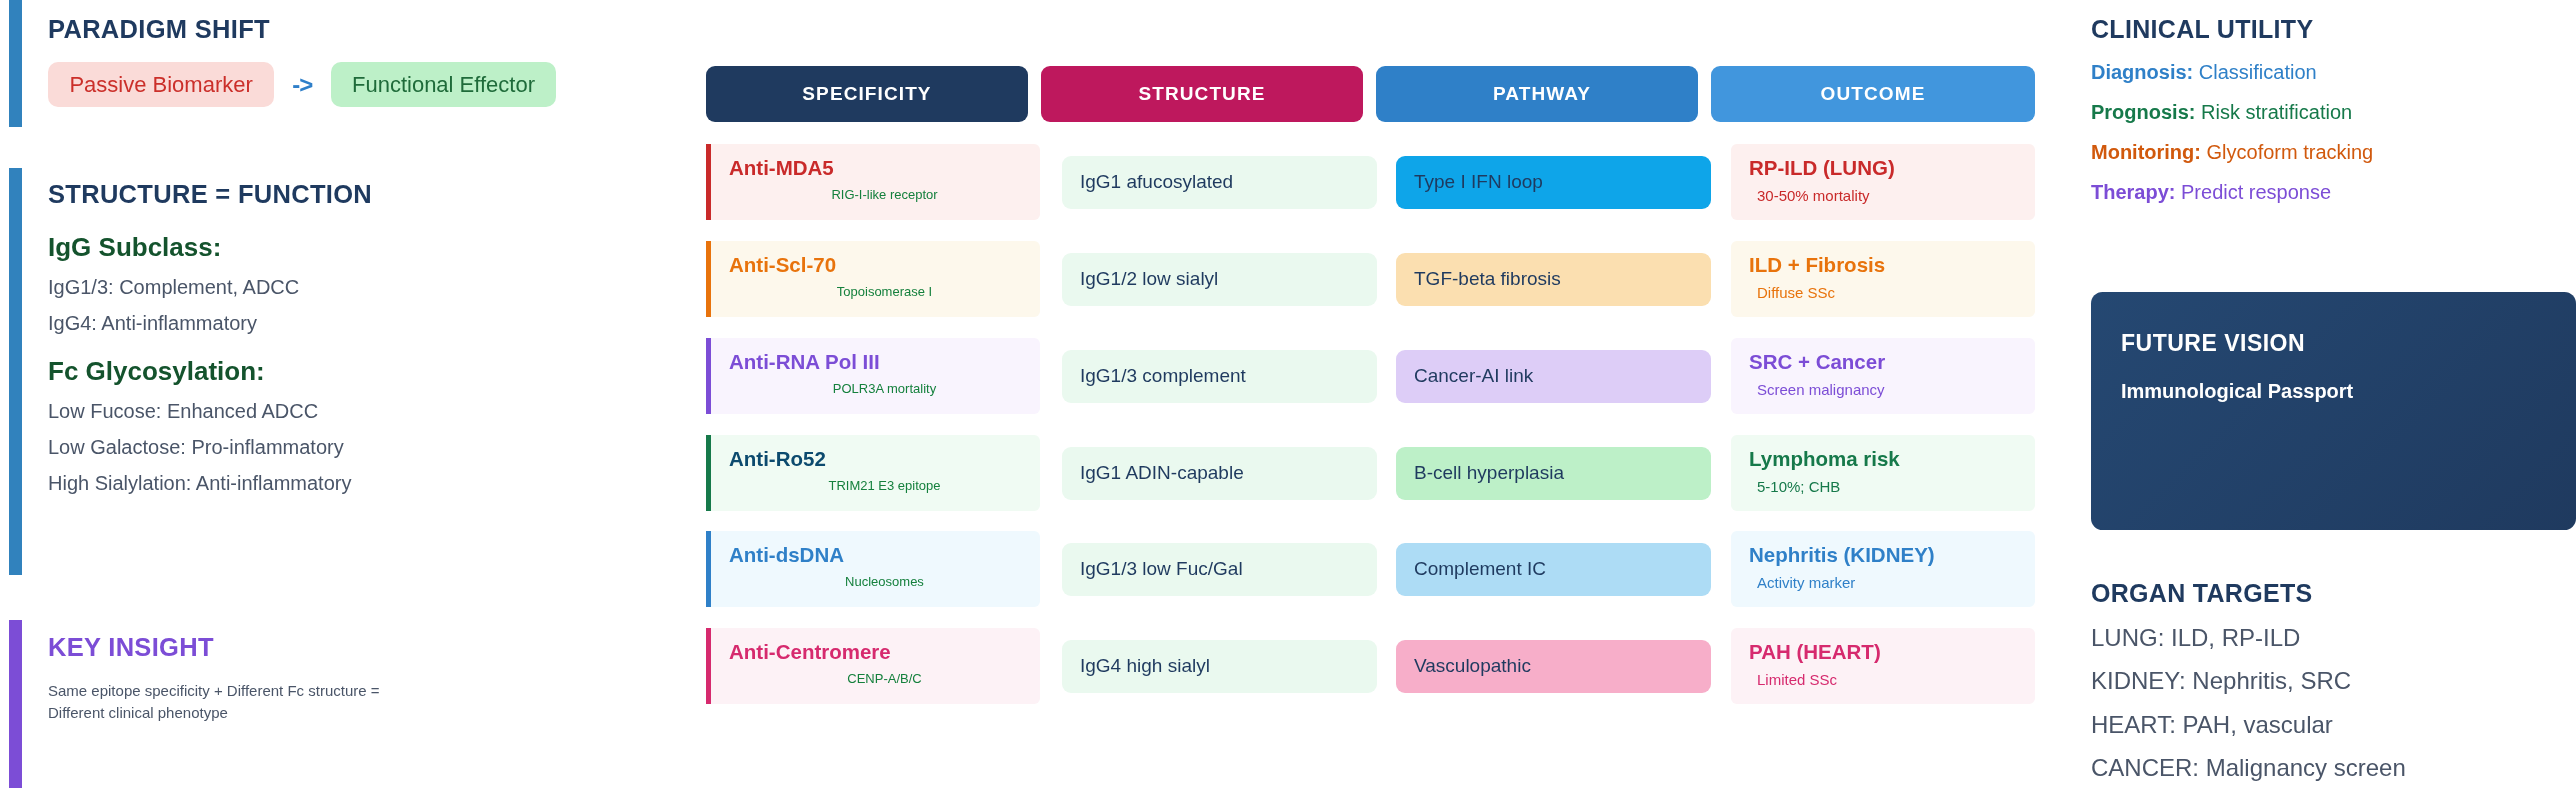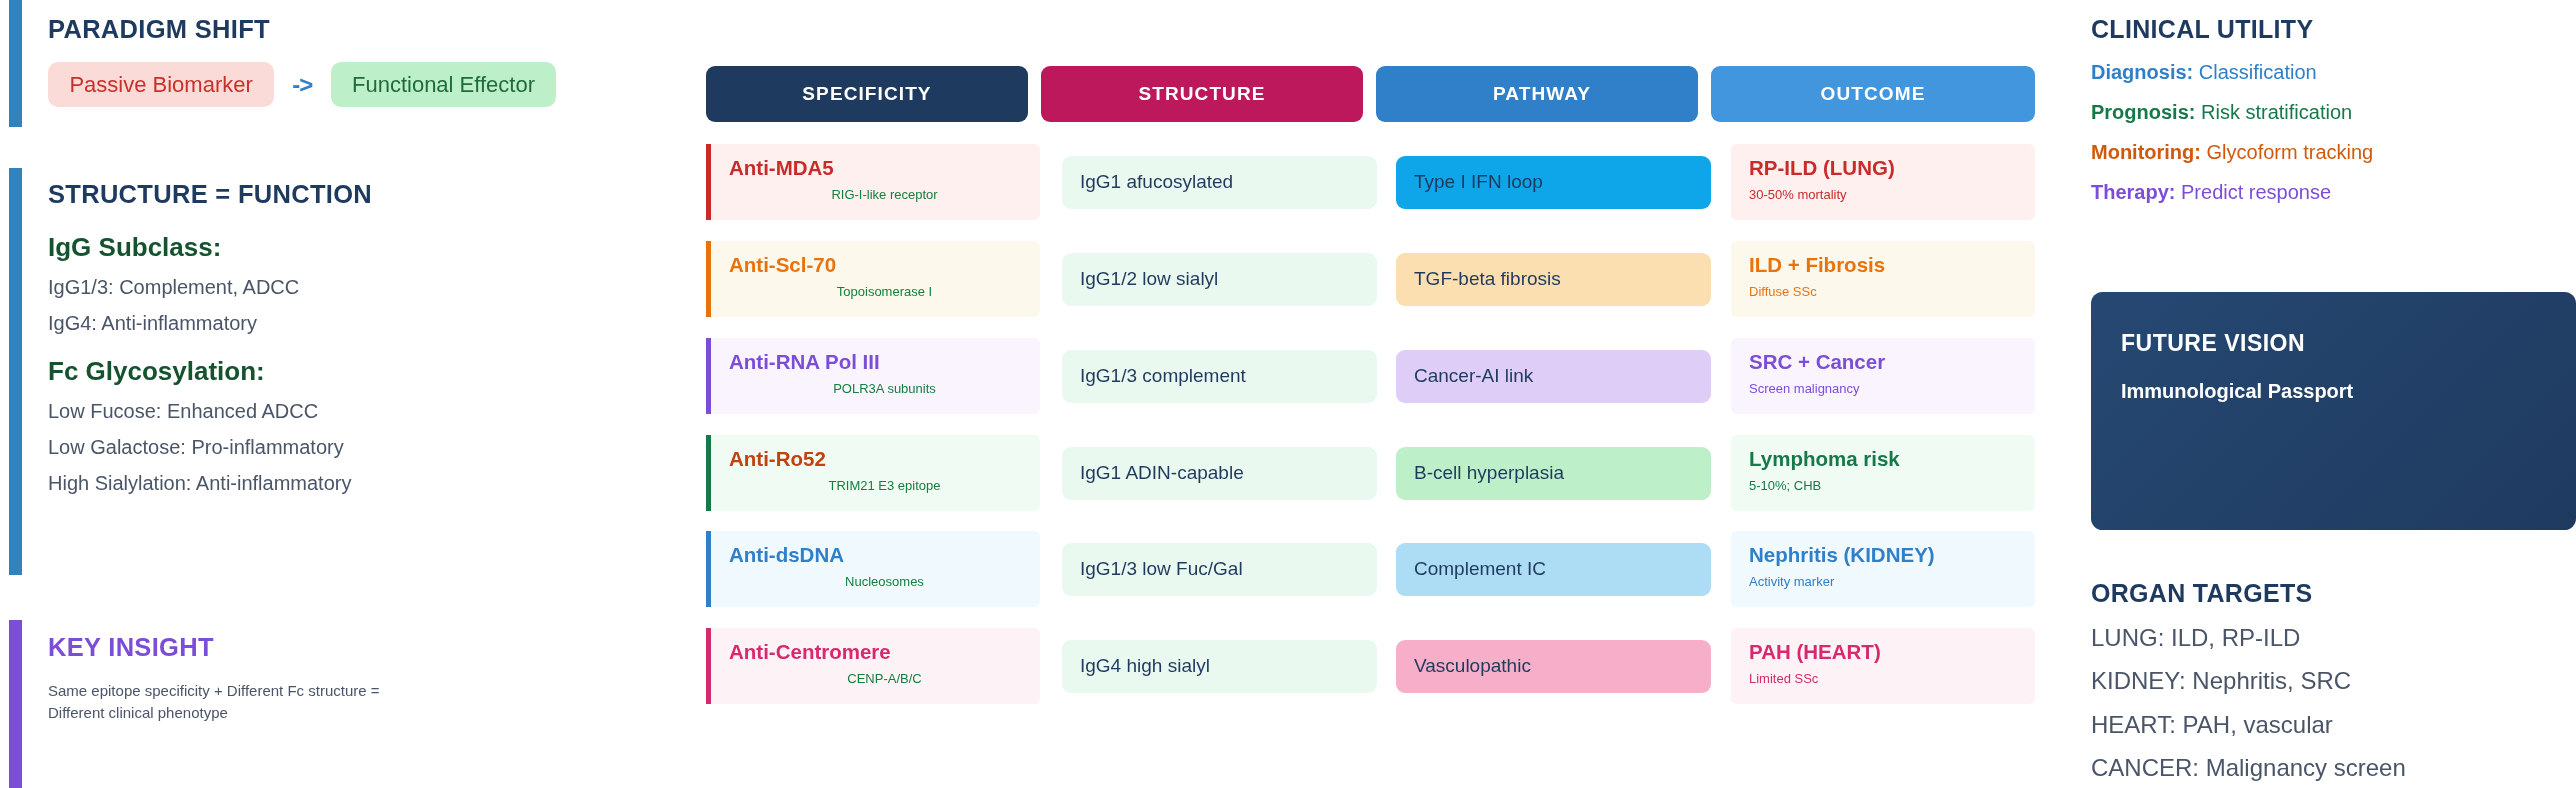--- a/index.html
+++ b/index.html
@@ -87,21 +87,21 @@
     border-radius: 9px;
     display: flex; align-items: center; padding-left: 18px;
     font-size: 19px;
   }
   .cell-out {
     position: absolute; left: 1025px; top: 0; width: 304px; height: 76px;
     border-radius: 5.8px;
     padding: 13px 0 0 18px;
   }
   .out-main { font-size: 20.5px; font-weight: bold; line-height: 1.1; }
-  .out-sub { font-size: 13px; margin-top: 7.4px; }
+  .out-sub { font-size: 15px; margin-top: 7.4px; margin-left: 8px; }
 
   
   .right-col { position: absolute; left: 2091px; top: 0; width: 485px; height: 789px; }
 
   .r-title {
     font-size: 25px; font-weight: bold; color: #1f3a5f;
     letter-spacing: 0.3px; white-space: nowrap;
   }
   .cu-line { font-size: 20px; margin-top: 17px; white-space: nowrap; }
   .cu-line b { font-weight: bold; }
@@ -198,32 +198,32 @@
           <div class="cell-struct">IgG1/2 low sialyl</div>
           <div class="cell-path" style="background: rgb(251, 223, 176); color: rgb(31, 58, 95);">TGF-beta fibrosis</div>
           <div class="cell-out" style="background: rgb(253, 248, 236);">
             <div class="out-main" style="color: rgb(232, 115, 12);">ILD + Fibrosis</div>
             <div class="out-sub" style="color: rgb(232, 115, 12);">Diffuse SSc</div>
           </div>
         </div>
         <div class="trow" style="top: 338px;">
           <div class="cell-spec" style="background: rgb(249, 244, 254); border-left-color: rgb(124, 77, 214);">
             <div class="spec-main" style="color: rgb(124, 77, 214);">Anti-RNA Pol III</div>
-            <div class="spec-sub">POLR3A subunits</div>
+            <div class="spec-sub">POLR3A mortality</div>
           </div>
           <div class="cell-struct">IgG1/3 complement</div>
           <div class="cell-path" style="background: rgb(221, 205, 247); color: rgb(31, 58, 95);">Cancer-AI link</div>
           <div class="cell-out" style="background: rgb(249, 244, 254);">
             <div class="out-main" style="color: rgb(124, 77, 214);">SRC + Cancer</div>
             <div class="out-sub" style="color: rgb(124, 77, 214);">Screen malignancy</div>
           </div>
         </div>
         <div class="trow" style="top: 435px;">
           <div class="cell-spec" style="background: rgb(240, 251, 243); border-left-color: rgb(22, 121, 74);">
-            <div class="spec-main" style="color: #c2410c;">Anti-Ro52</div>
+            <div class="spec-main" style="color: #0c4a6e;">Anti-Ro52</div>
             <div class="spec-sub">TRIM21 E3 epitope</div>
           </div>
           <div class="cell-struct">IgG1 ADIN-capable</div>
           <div class="cell-path" style="background: rgb(189, 240, 200); color: rgb(31, 58, 95);">B-cell hyperplasia</div>
           <div class="cell-out" style="background: rgb(240, 251, 243);">
             <div class="out-main" style="color: rgb(22, 121, 74);">Lymphoma risk</div>
             <div class="out-sub" style="color: rgb(22, 121, 74);">5-10%; CHB</div>
           </div>
         </div>
         <div class="trow" style="top: 531px;">

